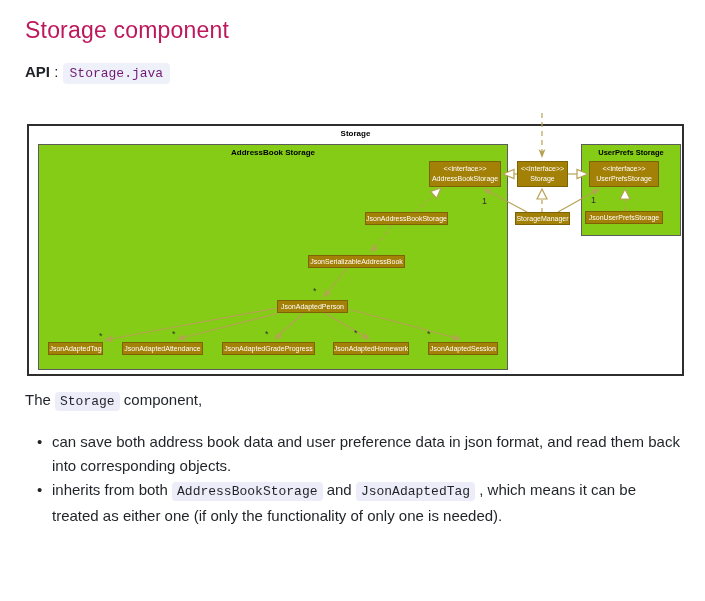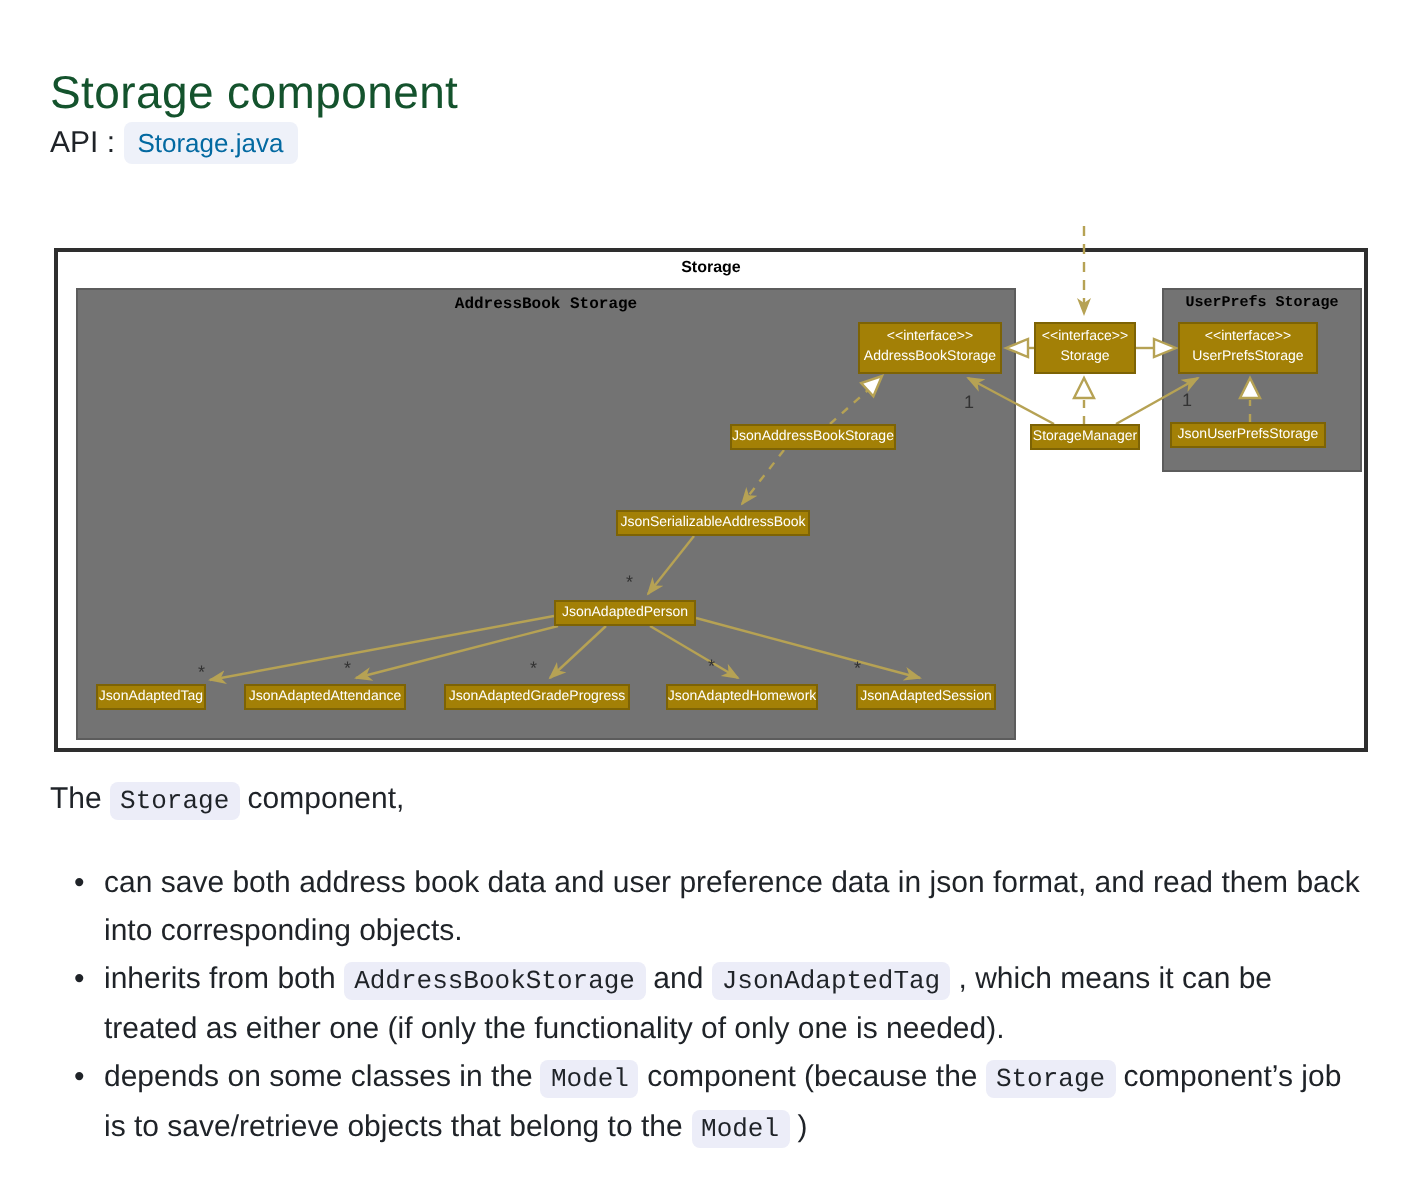--- a/index.html
+++ b/index.html
@@ -1,37 +1,37 @@
 <!DOCTYPE html>
 <html><head>
 <meta charset="utf-8">
 <style>
   * { margin:0; padding:0; box-sizing:border-box; }
   html,body { width:705px; height:601px; background:#ffffff; overflow:hidden;
               font-family:"Liberation Sans", sans-serif; color:#1f2328; }
   .abs { position:absolute; }
 
   
-  #page-title { left:25px; top:17px; font-size:23px; font-weight:500; color:#14532d; letter-spacing:0.2px;margin-top:16px; }
+  #page-title { left:25px; top:17px; font-size:23px; font-weight:500; color:#be185d; letter-spacing:0.2px; }
   #api-line { left:25px; top:63px; font-size:15px; }
-  #api-label { font-weight:400; }
-  #api-link { font-family:Liberation Sans, sans-serif; font-size:13px; color:#0369a1;
+  #api-label { font-weight:700; }
+  #api-link { font-family:Liberation Mono, monospace; font-size:13px; color:#701a75;
               background:#EEF1F9; padding:3px 7px; border-radius:4px; text-decoration:none;margin-top:32px; }
   .ic { font-family:"Liberation Mono", monospace; font-size:13px; background:#ECEDF8;
         color:#1f2328; padding:2px 5px; border-radius:4px; }
   #intro { left:25px; top:388px; width:650px; font-size:15px; line-height:24px; }
   #bullets { list-style:none; left:25px; top:430px; width:660px; font-size:15px; line-height:24px; }
   #bullets li { position:relative; padding-left:27px; }
   #bullets li::before { content:"•"; position:absolute; left:12px; top:0; }
 
   
   #diagram { left:25px; top:113px; width:661px; height:270px; background:#fff; }
   #svg-arrows { position:absolute; left:0; top:0; }
   .pkg-outer { left:2px; top:11px; width:657px; height:252px; border:2px solid #2e2e2e; background:#ffffff; }
-  .pkg { background:#737373; border:1.5px solid #5c5c5c;font-family:Liberation Mono, monospace; }
+  .pkg { background:#84cc16; border:1.5px solid #5c5c5c; }
   #pkg-ab { left:13px; top:31px; width:470px; height:226px; }
   #pkg-up { left:556px; top:31px; width:100px; height:92px; }
   .pkg-title { width:100%; text-align:center; font-size:8px; font-weight:700; color:#000; padding-top:3px; white-space:nowrap; overflow:hidden; }
   .uml { position:absolute; background:#A38006; border:1px solid #7d6305; color:#ffffff;
          display:flex; flex-direction:column; align-items:center; justify-content:center;
          font-size:7px; line-height:1.4; white-space:nowrap; overflow:hidden; text-align:center; }
   .if-box { height:26px; }
   .c-box  { height:13px; }
 </style>
 </head>
@@ -132,14 +132,13 @@
   <div class="uml c-box" style="left:197px; top:229px; width:93px;">JsonAdaptedGradeProgress</div>
   <div class="uml c-box" style="left:308px; top:229px; width:76px;">JsonAdaptedHomework</div>
   <div class="uml c-box" style="left:403px; top:229px; width:70px;">JsonAdaptedSession</div>
 </div>
 
 <p id="intro" class="abs">The <code class="ic">Storage</code> component,</p>
 
 <ul id="bullets" class="abs">
   <li>can save both address book data and user preference data in json format, and read them back into corresponding objects.</li>
   <li>inherits from both <code class="ic">AddressBookStorage</code> and <code class="ic">JsonAdaptedTag</code> , which means it can be treated as either one (if only the functionality of only one is needed).</li>
-  <li>depends on some classes in the <code class="ic">Model</code> component (because the <code class="ic">Storage</code> component’s job is to save/retrieve objects that belong to the <code class="ic">Model</code> )</li>
 </ul>
 
 </body></html>

